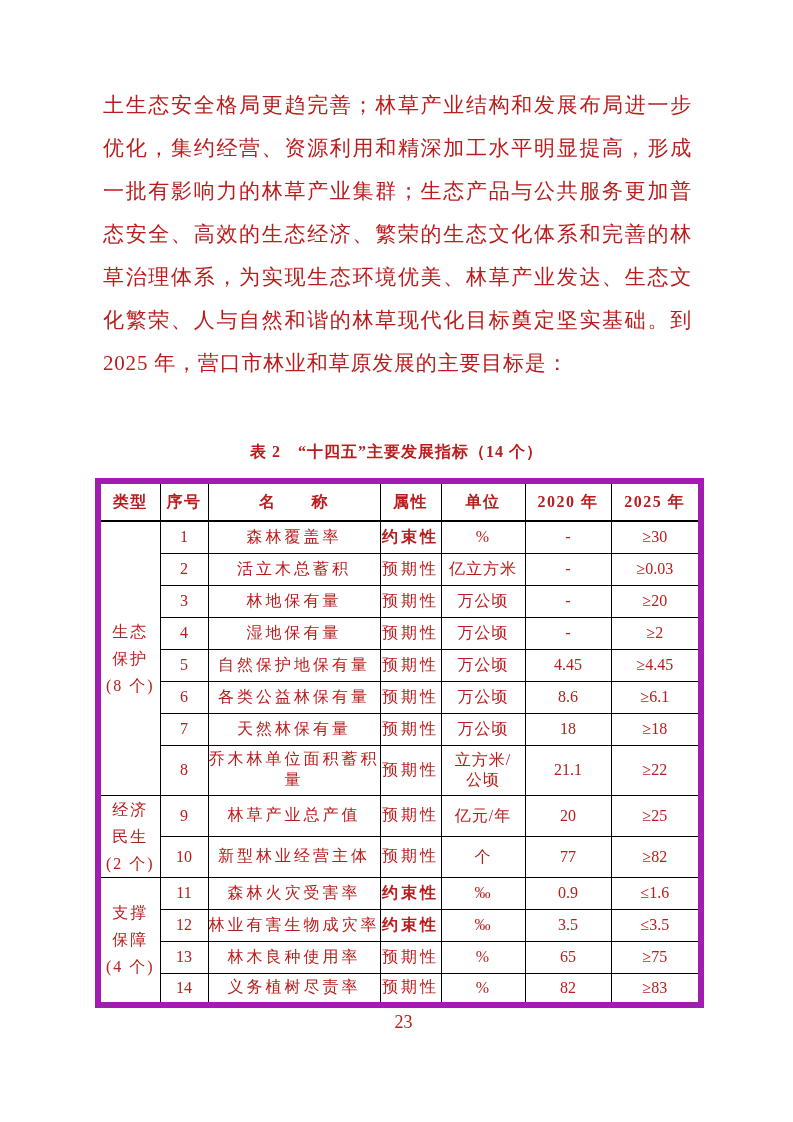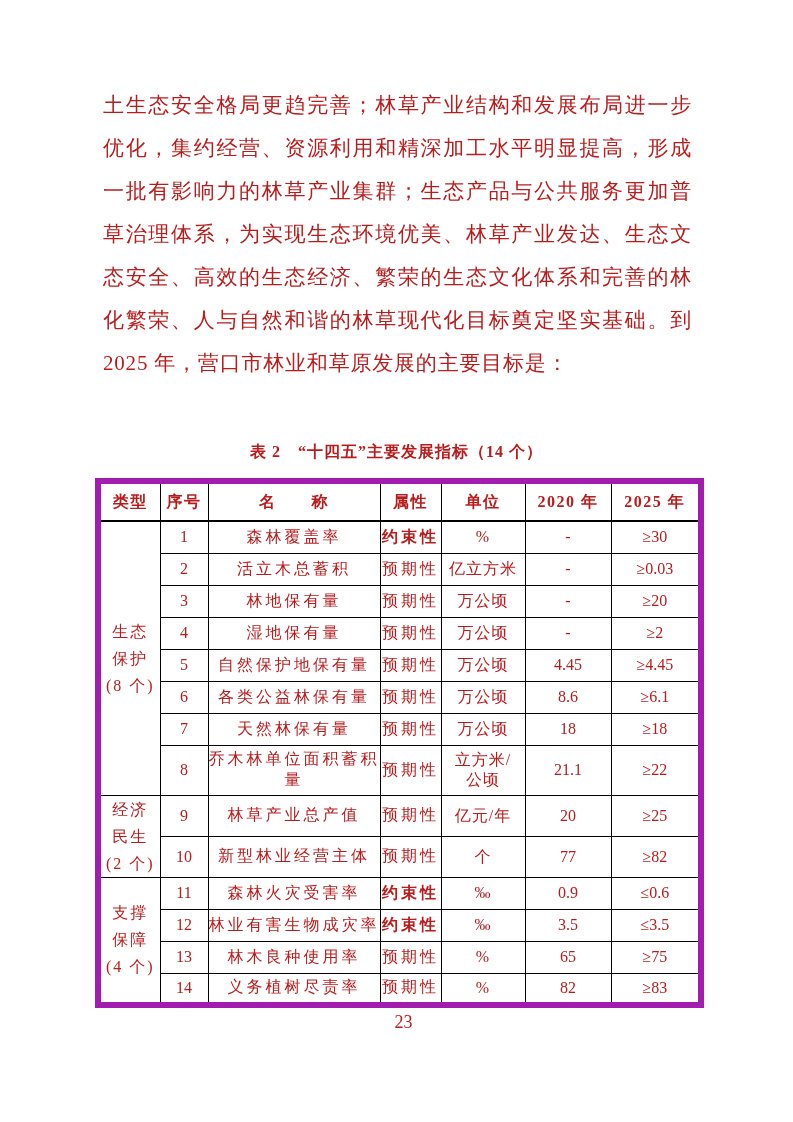--- a/index.html
+++ b/index.html
@@ -84,22 +84,22 @@
 </style>
 </head>
 <body>
 
 <div class="page">
 
   <div class="body-text" id="paragraph">
       <div class="line">土生态安全格局更趋完善；林草产业结构和发展布局进一步</div>
       <div class="line">优化，集约经营、资源利用和精深加工水平明显提高，形成</div>
       <div class="line">一批有影响力的林草产业集群；生态产品与公共服务更加普</div>
+      <div class="line">态安全、高效的生态经济、繁荣的生态文化体系和完善的林</div>
       <div class="line">草治理体系，为实现生态环境优美、林草产业发达、生态文</div>
-      <div class="line">态安全、高效的生态经济、繁荣的生态文化体系和完善的林</div>
       <div class="line">化繁荣、人与自然和谐的林草现代化目标奠定坚实基础。到</div>
       <div class="line last">2025 年，营口市林业和草原发展的主要目标是：</div>
     </div>
 
   <div class="table-title">表 2　“十四五”主要发展指标（14 个）</div>
 
   <table class="indicators">
     <colgroup>
       <col style="width:62px">
       <col style="width:48px">
@@ -216,21 +216,21 @@
           <td class="cat" rowspan="4">
             <div>支撑</div>
             <div>保障</div>
             <div>(4 个)</div>
           </td>
           <td class="cell-no">11</td>
           <td class="cell-name">森林火灾受害率</td>
           <td class="cell-attr bold">约束性</td>
           <td class="cell-unit">‰</td>
           <td class="cell-y2020">0.9</td>
-          <td class="cell-y2025">≤0.6</td>
+          <td class="cell-y2025">≤1.6</td>
         </tr>
         <tr>
           <td class="cell-no">12</td>
           <td class="cell-name">林业有害生物成灾率</td>
           <td class="cell-attr bold">约束性</td>
           <td class="cell-unit">‰</td>
           <td class="cell-y2020">3.5</td>
           <td class="cell-y2025">≤3.5</td>
         </tr>
         <tr>

